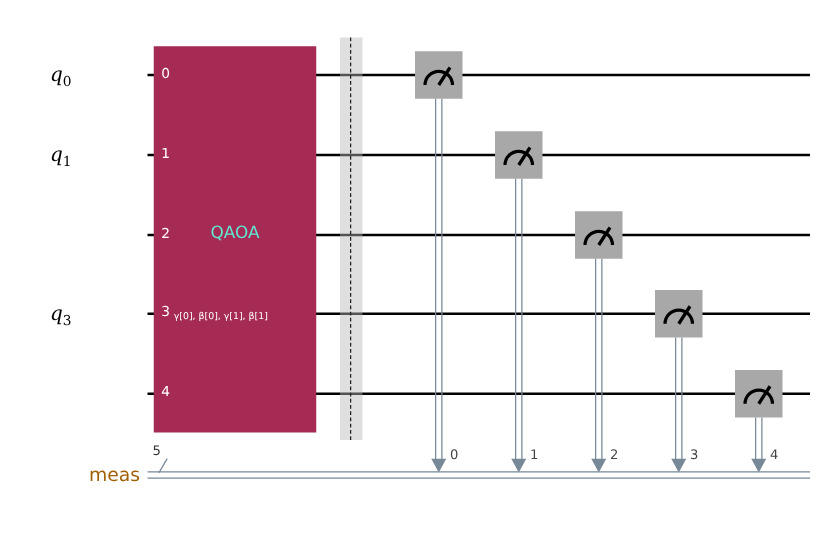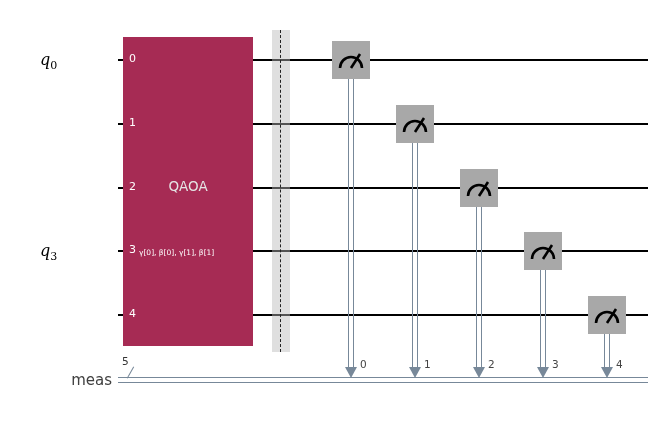--- a/index.html
+++ b/index.html
@@ -22,21 +22,21 @@
     font-family:"DejaVu Serif", serif;font-style:italic;
     font-size:16px;color:#000;
   }
   .qubit-label sub{
     font-style:normal;font-size:11px;
   }
   
   .creg-label{
     position:absolute;left:40px;width:72px;height:24px;
     text-align:right;line-height:24px;top:368px;z-index:6;
-    font-size:15px;color:#404040;
+    font-size:15px;color:#a16207;
   }
   
   .cwire{
     position:absolute;left:118px;width:530px;top:377px;height:6px;
     border-top:1.5px solid #778899;border-bottom:1.5px solid #778899;
     box-sizing:border-box;z-index:1;
   }
   .creg-slash{
     position:absolute;left:124px;top:372px;width:13px;height:0;
     border-top:1.6px solid #778899;transform:rotate(-60deg);z-index:2;
@@ -48,21 +48,21 @@
   .gate-box{
     position:absolute;left:123px;top:37px;width:130px;height:309px;
     background:#a62b54;z-index:3;color:#fff;
   }
   .gate-port{
     position:absolute;left:6px;width:20px;height:14px;
     font-size:11px;line-height:14px;color:#fff;
   }
   .gate-name{
     position:absolute;left:0;top:141px;width:100%;text-align:center;
-    font-size:13.5px;color:#e5e5e5;
+    font-size:13.5px;color:#5eead4;
   }
   .gate-params{
     position:absolute;left:16px;top:211px;width:112px;
     font-size:7.5px;color:#fff;white-space:nowrap;
   }
   
   .barrier-band{
     position:absolute;left:272px;top:30px;width:18px;height:322px;
     background:rgba(185,185,185,0.45);z-index:2;
   }
@@ -93,20 +93,21 @@
 
 <div class="canvas">
 
   <div class="qwire" style="top:59px"></div>
   <div class="qwire" style="top:123px"></div>
   <div class="qwire" style="top:187px"></div>
   <div class="qwire" style="top:250px"></div>
   <div class="qwire" style="top:314px"></div>
 
   <div class="qubit-label" style="top:48px"><span>q</span><sub>0</sub></div>
+  <div class="qubit-label" style="top:112px"><span>q</span><sub>1</sub></div>
   <div class="qubit-label" style="top:239px"><span>q</span><sub>3</sub></div>
 
   <div class="cwire"></div>
   <div class="creg-slash"></div>
   <div class="creg-size">5</div>
   <div class="creg-label">meas</div>
 
   <div class="gate-box">
     <div class="gate-port" style="top:15px">0</div>
     <div class="gate-port" style="top:79px">1</div>

